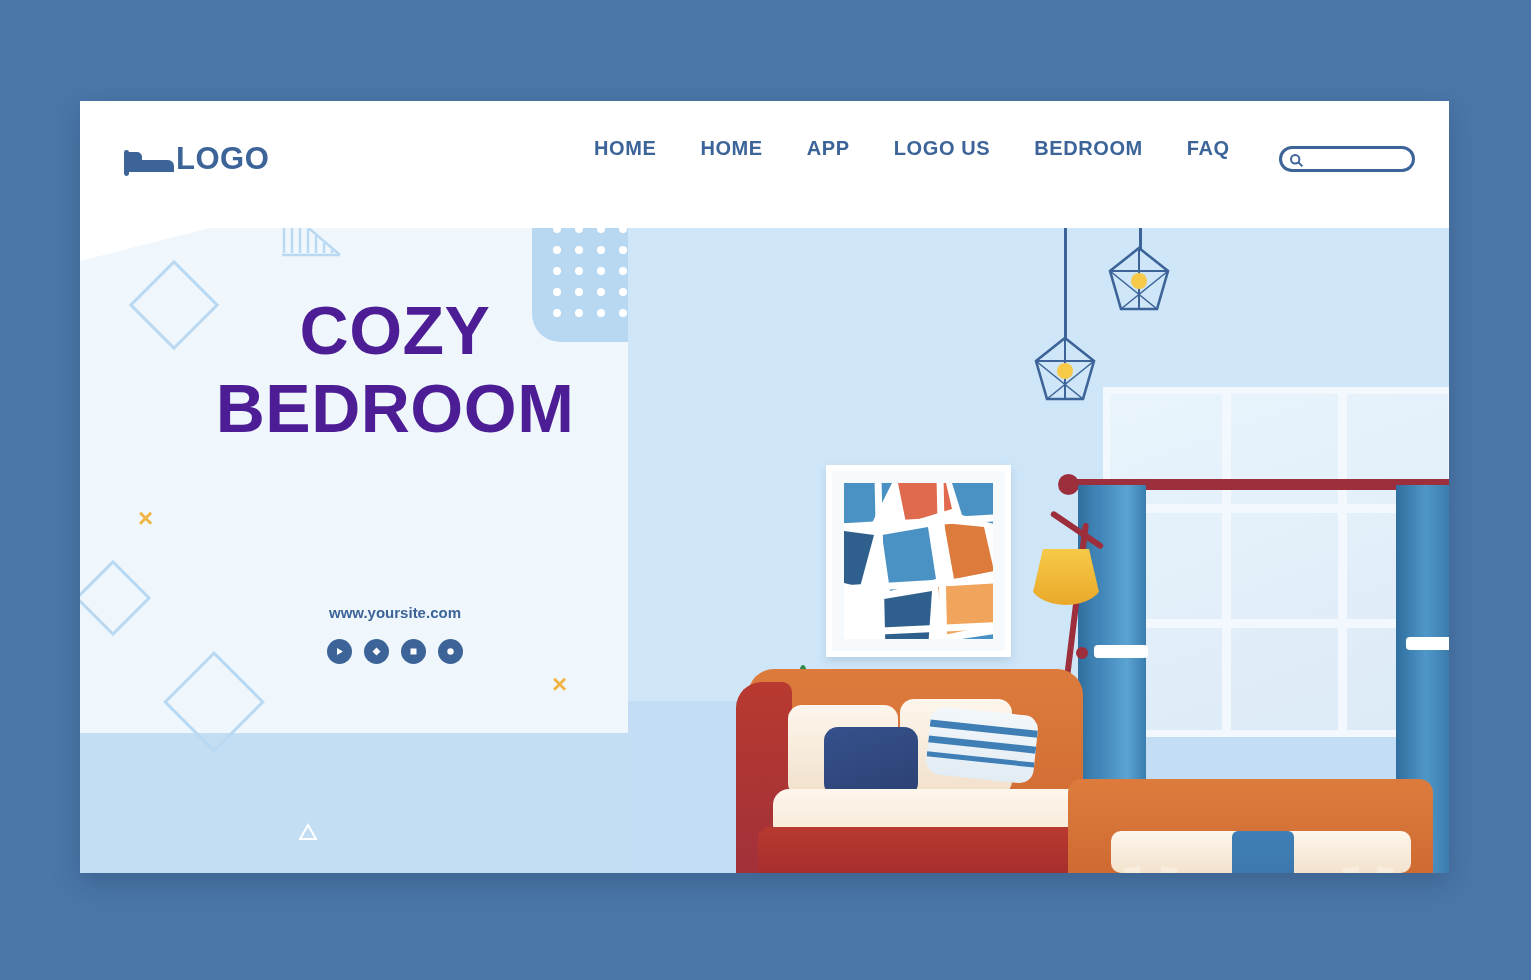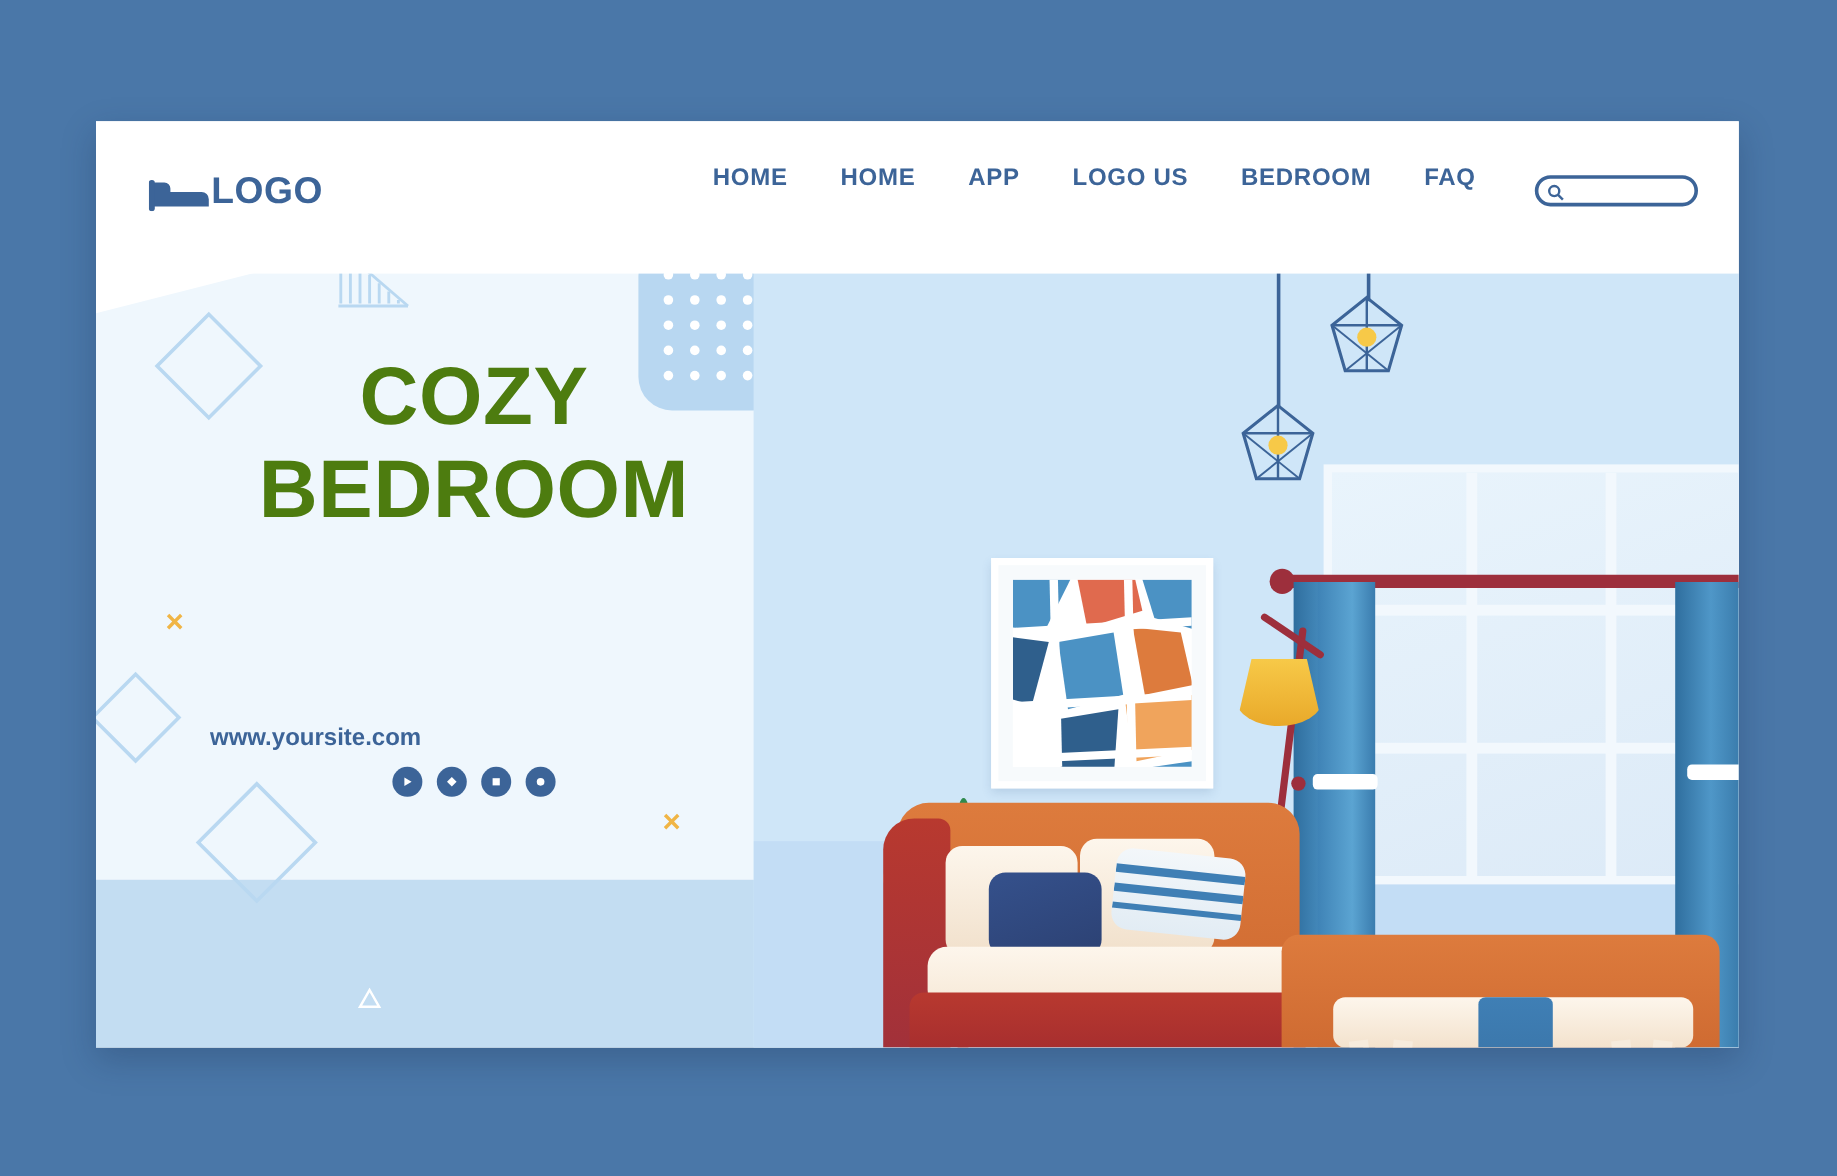--- a/index.html
+++ b/index.html
@@ -74,30 +74,30 @@
   .dots-grid i{width:8px;height:8px;border-radius:50%;background:#ffffff;display:block;
     justify-self:center;align-self:center;}
 
   .hatch{
     position:absolute;left:200px;top:100px;width:68px;height:56px;
   }
 
   
   .hero-title{
     position:absolute;left:0px;top:190px;width:630px;text-align:center;
-    color:#4d7c0f;font-weight:bold;font-size:68px;line-height:78px;
+    color:#4c1d95;font-weight:bold;font-size:68px;line-height:78px;
     letter-spacing:0.5px;
   }
   .hero-sub{
     position:absolute;left:95px;top:400px;width:440px;text-align:center;
     color:#3c6498;font-size:21px;line-height:31px;
   }
   .hero-url{
-    position:absolute;left:95px;top:503px;width:440px;text-align:left;
-    color:#3c6498;font-size:20px;font-weight:bold;
+    position:absolute;left:95px;top:503px;width:440px;text-align:center;
+    color:#3c6498;font-size:15px;font-weight:bold;
   }
   .socials{
     position:absolute;left:0px;top:538px;width:630px;
     display:flex;justify-content:center;gap:12px;
   }
   .soc{
     width:25px;height:25px;border-radius:50%;background:#3c6498;
     display:flex;align-items:center;justify-content:center;
   }
 

